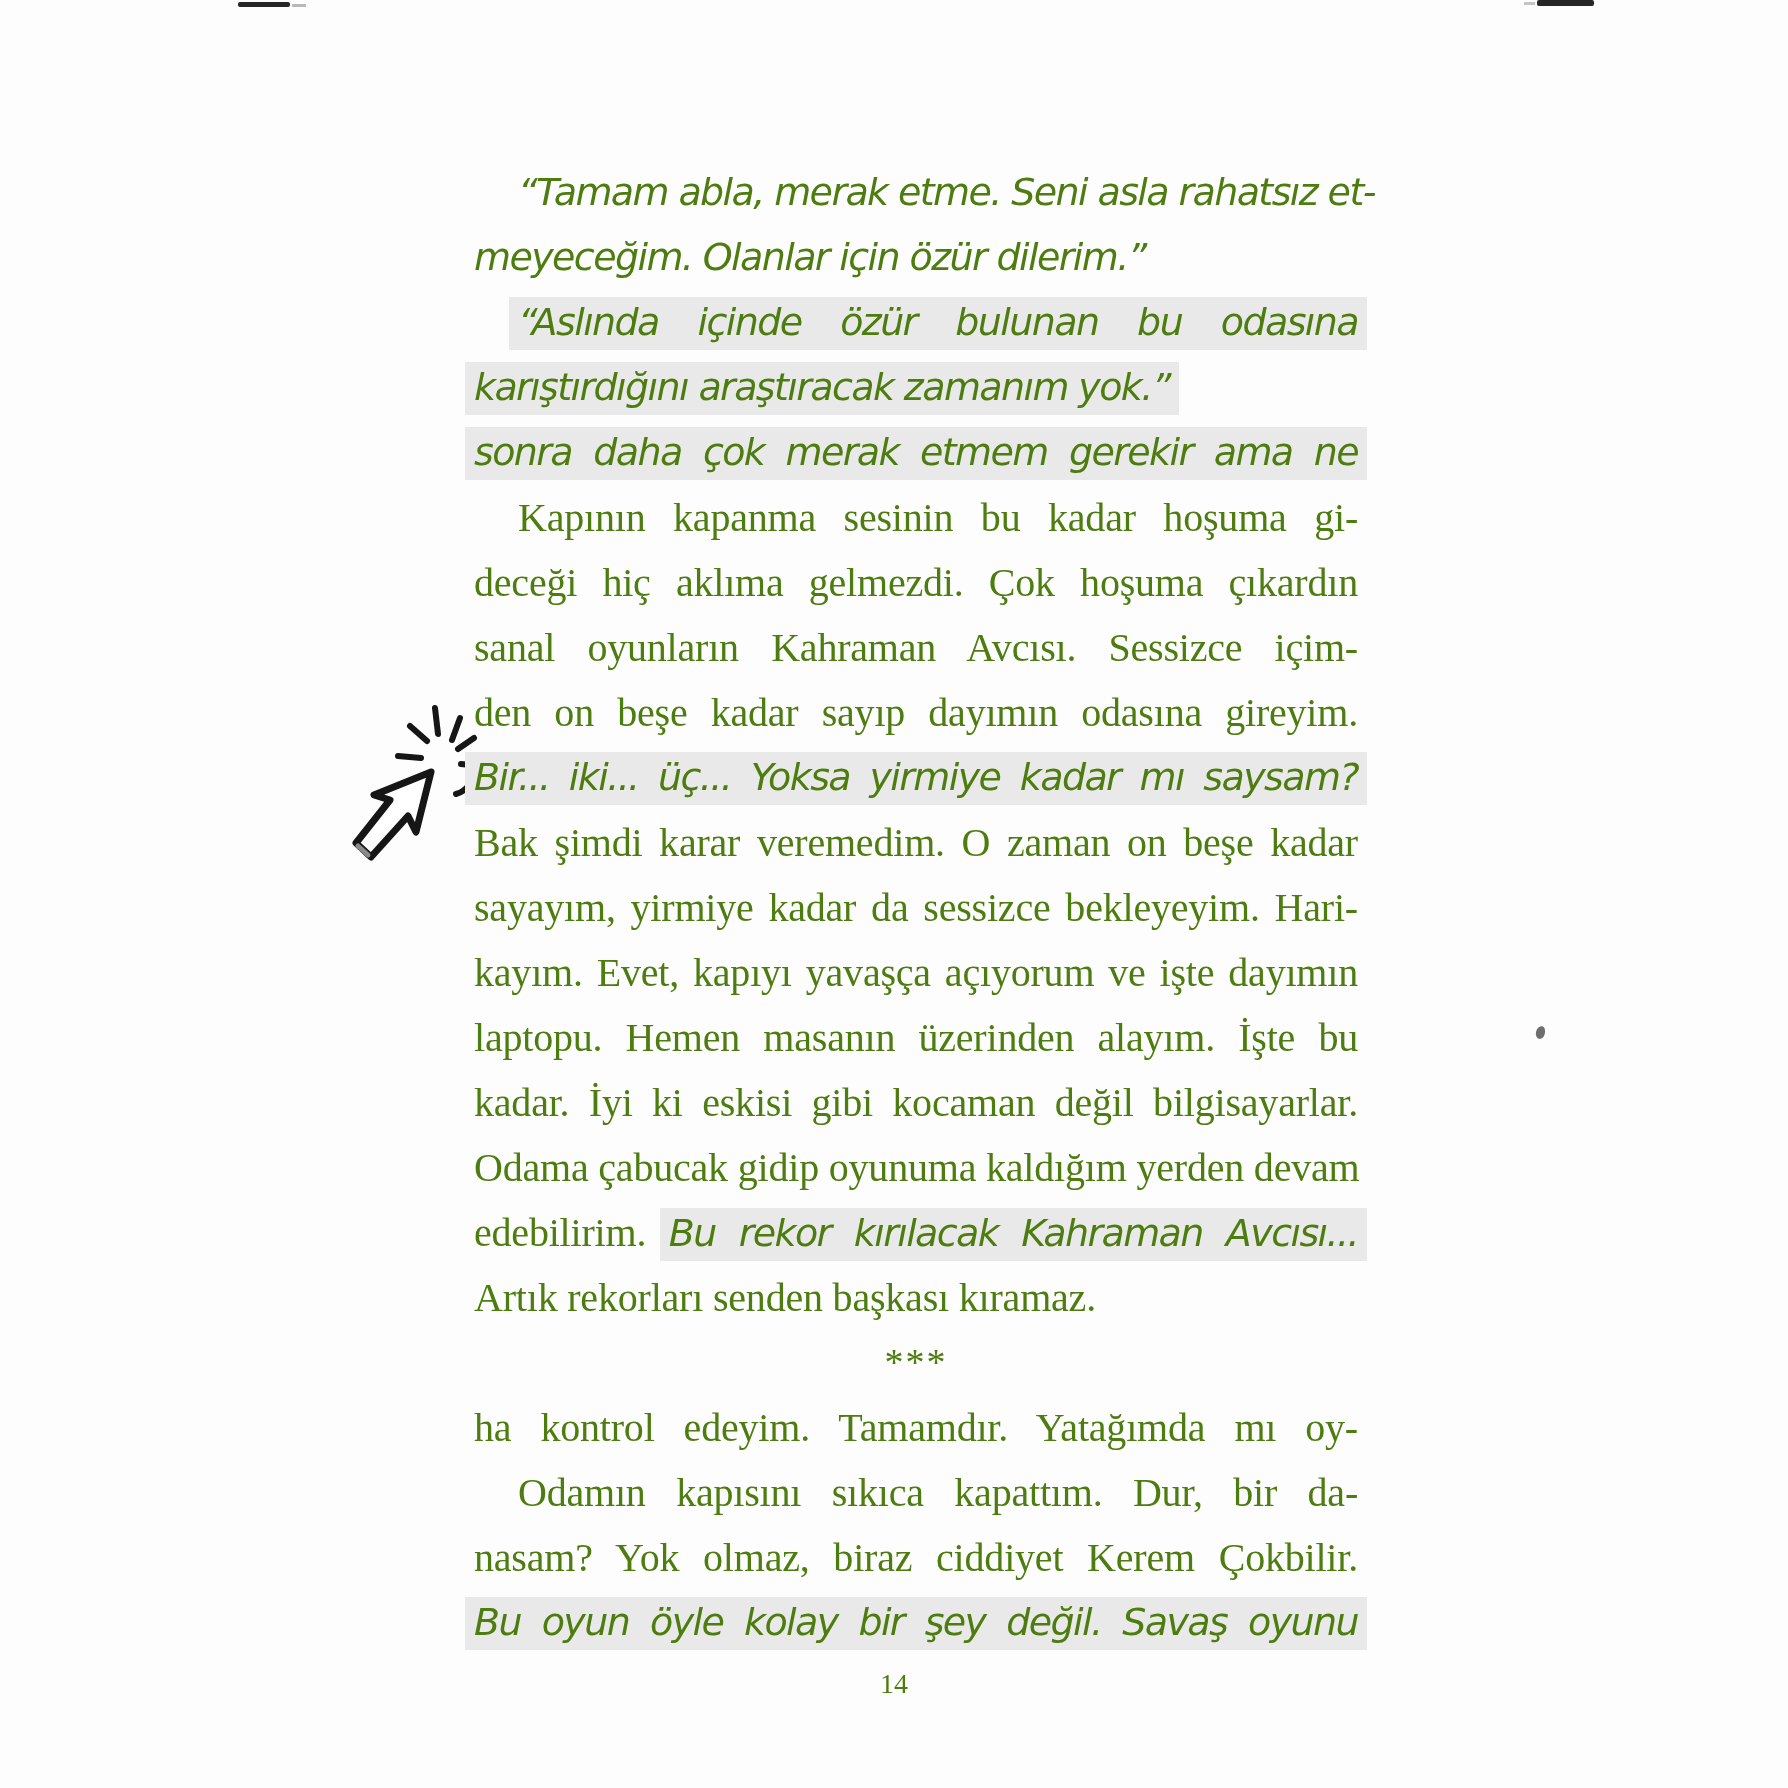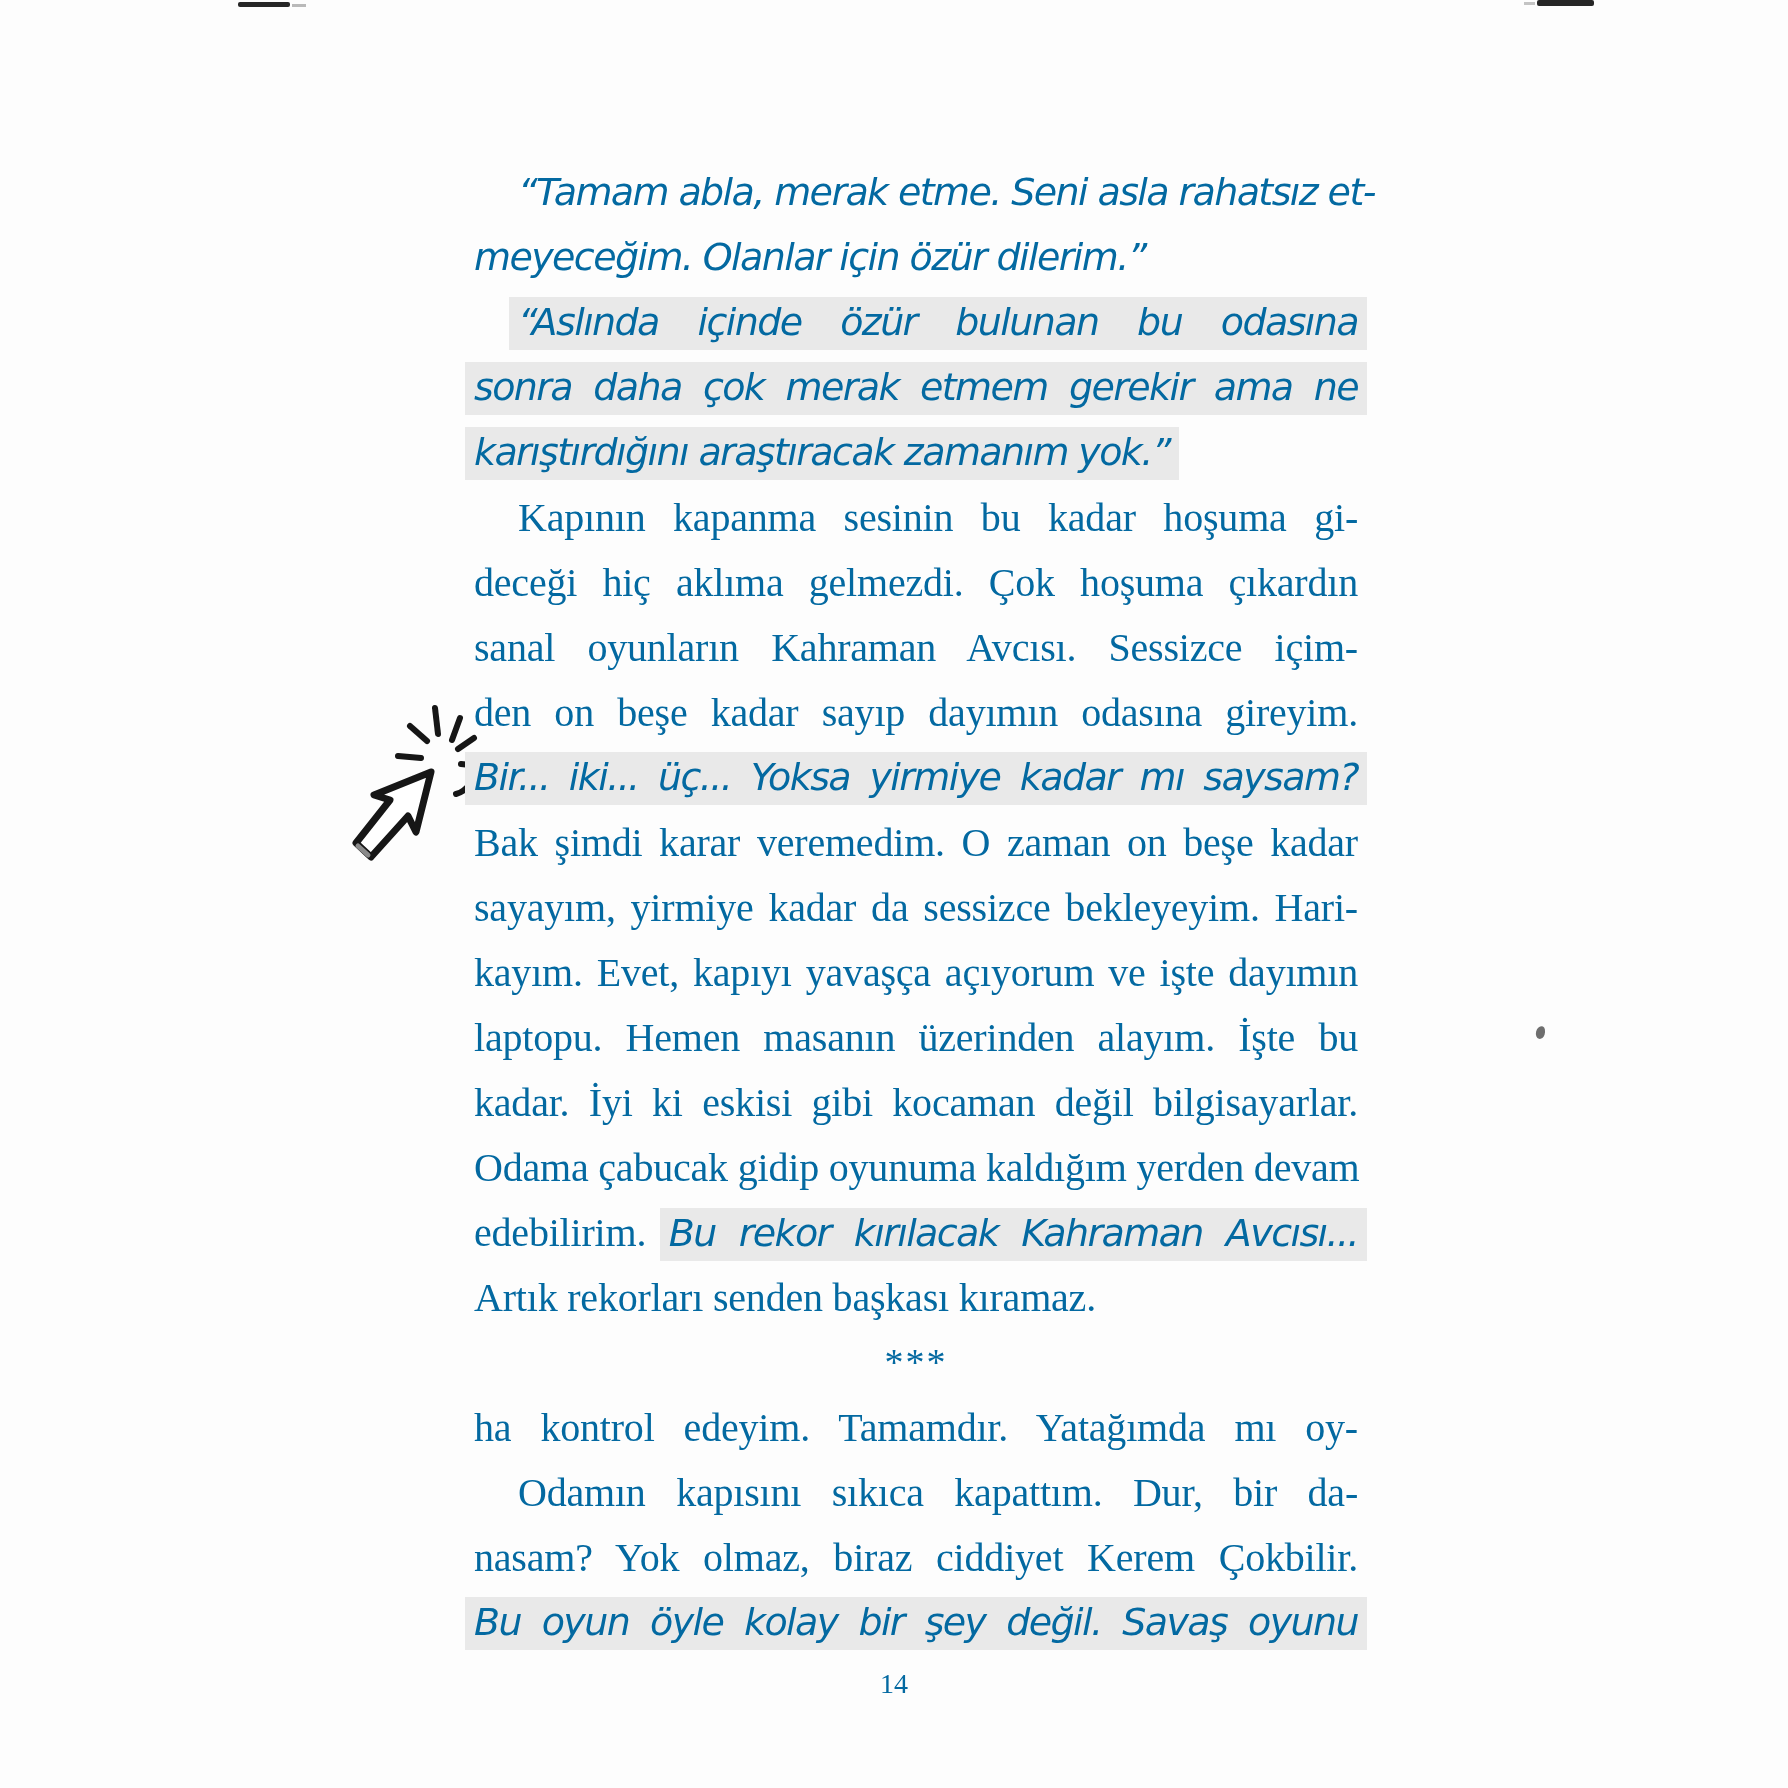--- a/index.html
+++ b/index.html
@@ -2,21 +2,21 @@
 <html><head>
 <meta charset="utf-8">
 <style>
   html,body{margin:0;padding:0;background:#e0e0e0;}
   .page{
     position:relative;
     width:1788px;height:1788px;
     background:#fdfdfd;
     overflow:hidden;
     font-family:"Liberation Serif", serif;
-    color:#0369a1;
+    color:#4d7c0f;
   }
   
   .textblock{
     position:absolute;
     left:474px;top:160px;width:884px;
   }
   .line{
     height:65px;
     line-height:65px;
     font-size:40px;
@@ -90,22 +90,22 @@
       <path d="M142 84 Q136 92 128 94"></path>
     </g>
     <path d="M103 72 L46 95 L62 100 L28 143 L43 157 L80 116 L88 132 Z" fill="#ffffff" stroke="#161616" stroke-width="7" stroke-linejoin="round"></path>
     <path d="M30 146 L40 155" stroke="#8a8a8a" stroke-width="5" stroke-linecap="round" fill="none"></path>
   </svg>
 
   <div class="textblock">
     <div class="line it ind"><span>“Tamam abla, merak etme. Seni asla rahatsız et-</span></div>
     <div class="line it left"><span>meyeceğim. Olanlar için özür dilerim.”</span></div>
     <div class="line it ind"><span class="hl">“Aslında içinde özür bulunan bu odasına</span></div>
+    <div class="line it left"><span class="hl">karıştırdığını araştıracak zamanım yok.”</span></div>
     <div class="line it"><span class="hl">sonra daha çok merak etmem gerekir ama ne</span></div>
-    <div class="line it left"><span class="hl">karıştırdığını araştıracak zamanım yok.”</span></div>
     <div class="line ind"><span>Kapının kapanma sesinin bu kadar hoşuma gi-</span></div>
     <div class="line"><span>deceği hiç aklıma gelmezdi. Çok hoşuma çıkardın</span></div>
     <div class="line"><span>sanal oyunların Kahraman Avcısı. Sessizce içim-</span></div>
     <div class="line"><span>den on beşe kadar sayıp dayımın odasına gireyim.</span></div>
     <div class="line it"><span class="hl">Bir... iki... üç... Yoksa yirmiye kadar mı saysam?</span></div>
     <div class="line"><span>Bak şimdi karar veremedim. O zaman on beşe kadar</span></div>
     <div class="line"><span>sayayım, yirmiye kadar da sessizce bekleyeyim. Hari-</span></div>
     <div class="line"><span>kayım. Evet, kapıyı yavaşça açıyorum ve işte dayımın</span></div>
     <div class="line"><span>laptopu. Hemen masanın üzerinden alayım. İşte bu</span></div>
     <div class="line"><span>kadar. İyi ki eskisi gibi kocaman değil bilgisayarlar.</span></div>

